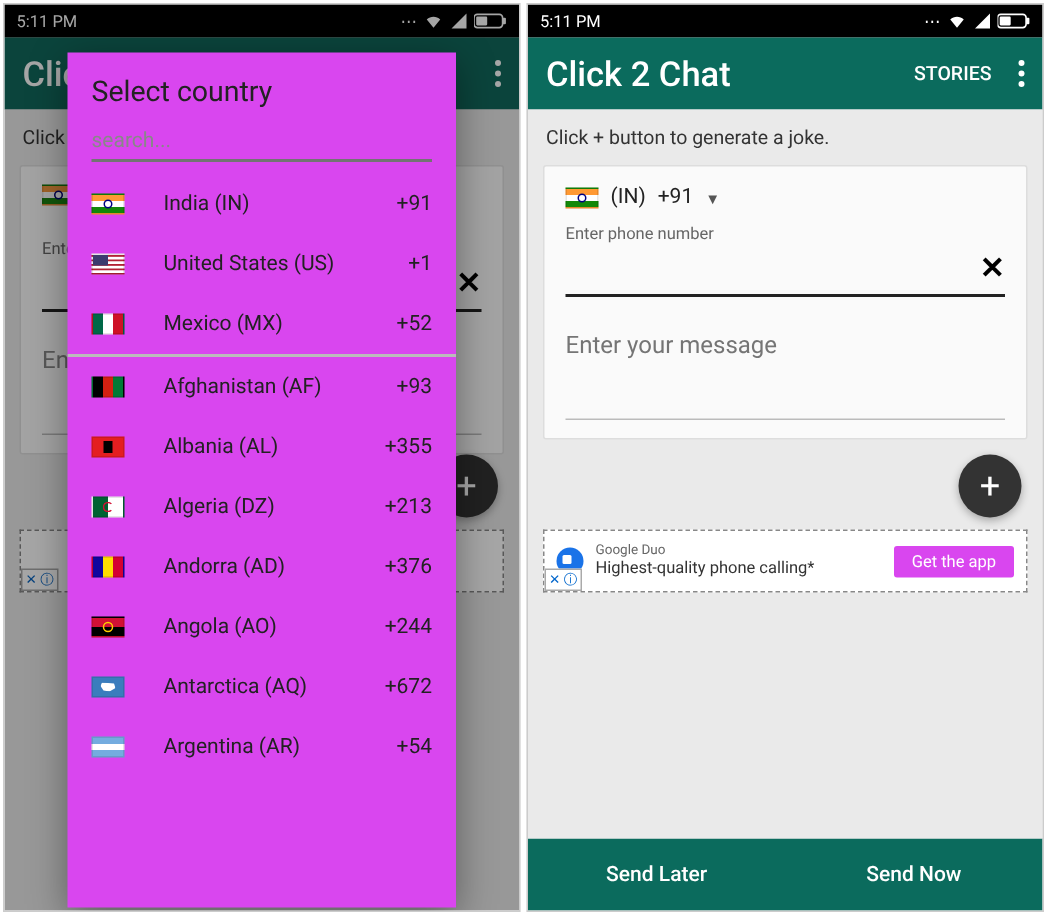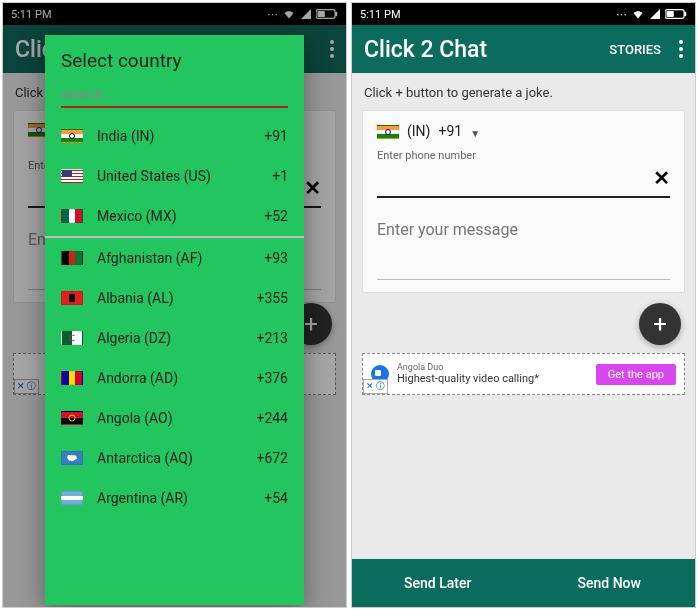--- a/index.html
+++ b/index.html
@@ -26,27 +26,27 @@
   .fab { position: absolute; right: 14px; top: 230px; width: 42px; height: 42px; background: #333; border-radius: 50%; color: #fff; display: flex; align-items: center; justify-content: center; font-size: 24px; box-shadow: 0 2px 6px rgba(0,0,0,.3); cursor: pointer; }
   .ad { margin-top: 60px; height: 42px; background: #fff; border: 1px dashed #888; display: flex; align-items: center; padding: 0 8px; gap: 8px; position: relative; font-size: 11px; }
   .ad .badge { position: absolute; left: 0; bottom: 0; background: #fff; border: 1px solid #aaa; padding: 0 2px; font-size: 9px; color: #0066cc; }
   .ad .btn { margin-left: auto; background: #d946ef; color: #fff; padding: 4px 12px; border-radius: 2px; font-size: 11px; }
   .duo-icon { width: 18px; height: 18px; background: #1a73e8; border-radius: 50%; position: relative; }
   .duo-icon::after { content: ""; position: absolute; left: 4px; top: 5px; width: 6px; height: 6px; background: #fff; border-radius: 1px; }
   .bottombar { background: #0b6b5d; color: #fff; height: 48px; display: flex; }
   .bottombar div { flex: 1; display: flex; align-items: center; justify-content: center; font-size: 14px; font-weight: 500; cursor: pointer; }
   
   .scrim { position: absolute; inset: 0; background: rgba(0,0,0,.35); }
-  .modal { position: absolute; left: 42px; right: 42px; top: 32px; bottom: 2px; background: #22c55e; box-shadow: 0 6px 24px rgba(0,0,0,.4); display: flex; flex-direction: column; padding: 14px 0 0; }
+  .modal { position: absolute; left: 42px; right: 42px; top: 32px; bottom: 2px; background: #d946ef; box-shadow: 0 6px 24px rgba(0,0,0,.4); display: flex; flex-direction: column; padding: 14px 0 0; }
   .modal-title { font-size: 19px; font-weight: 400; color: #222; padding: 0 16px 10px; }
   .search-wrap { padding: 0 16px 8px; }
-  .search-input { width: 100%; border: none; border-bottom: 2px solid #b91c1c; background: transparent; font-size: 14px; padding: 4px 0; outline: none; }
+  .search-input { width: 100%; border: none; border-bottom: 2px solid #737373; background: transparent; font-size: 14px; padding: 4px 0; outline: none; }
   .search-input::placeholder { color: #888; }
   .list { flex: 1; overflow-y: auto; }
-  .row { display: flex; align-items: center; gap: 14px; padding: 12px 16px; font-size: 14px; color: #222; cursor: pointer; }
+  .row { display: flex; align-items: center; gap: 26px; padding: 12px 16px; font-size: 14px; color: #222; cursor: pointer; }
   .row .name { flex: 1; }
   .row .code { color: #222; }
   .divider { height: 2px; background: #bbb; margin: 0; }
   
   .bg-dim { filter: grayscale(.1); }
   
   .flag-in { background: linear-gradient(#ff9933 33%, #fff 33% 66%, #138808 66%); position: relative; }
   .flag-in::after { content: ""; position: absolute; left: 50%; top: 50%; width: 4px; height: 4px; border: 1px solid #000080; border-radius: 50%; transform: translate(-50%, -50%); }
   .flag-us { background: linear-gradient(#b22234 50%, #fff 50%); background-size: 100% 3px; position: relative; }
   .flag-us::after { content: ""; position: absolute; left: 0; top: 0; width: 10px; height: 7px; background: #3c3b6e; }
@@ -220,22 +220,22 @@
       <div class="phone-input-row">
         <input class="phone-input" style="">
         <span class="x-icon">✕</span>
       </div>
       <input class="msg-input" placeholder="Enter your message" style="">
     </div>
     <div class="fab">+</div>
     <div class="ad">
       <span class="duo-icon"></span>
       <div style="display:flex;flex-direction:column;line-height:1.1">
-        <span style="font-size:9px;color:#666">Angola Duo</span>
-        <span style="font-size:11px;color:#333">Highest-quality video calling*</span>
+        <span style="font-size:9px;color:#666">Google Duo</span>
+        <span style="font-size:11px;color:#333">Highest-quality phone calling*</span>
       </div>
       <span class="btn">Get the app</span>
       <span class="badge">✕ ⓘ</span>
     </div>
   </div>
   <div class="bottombar">
     <div>Send Later</div>
     <div>Send Now</div>
   </div>
 </div>

